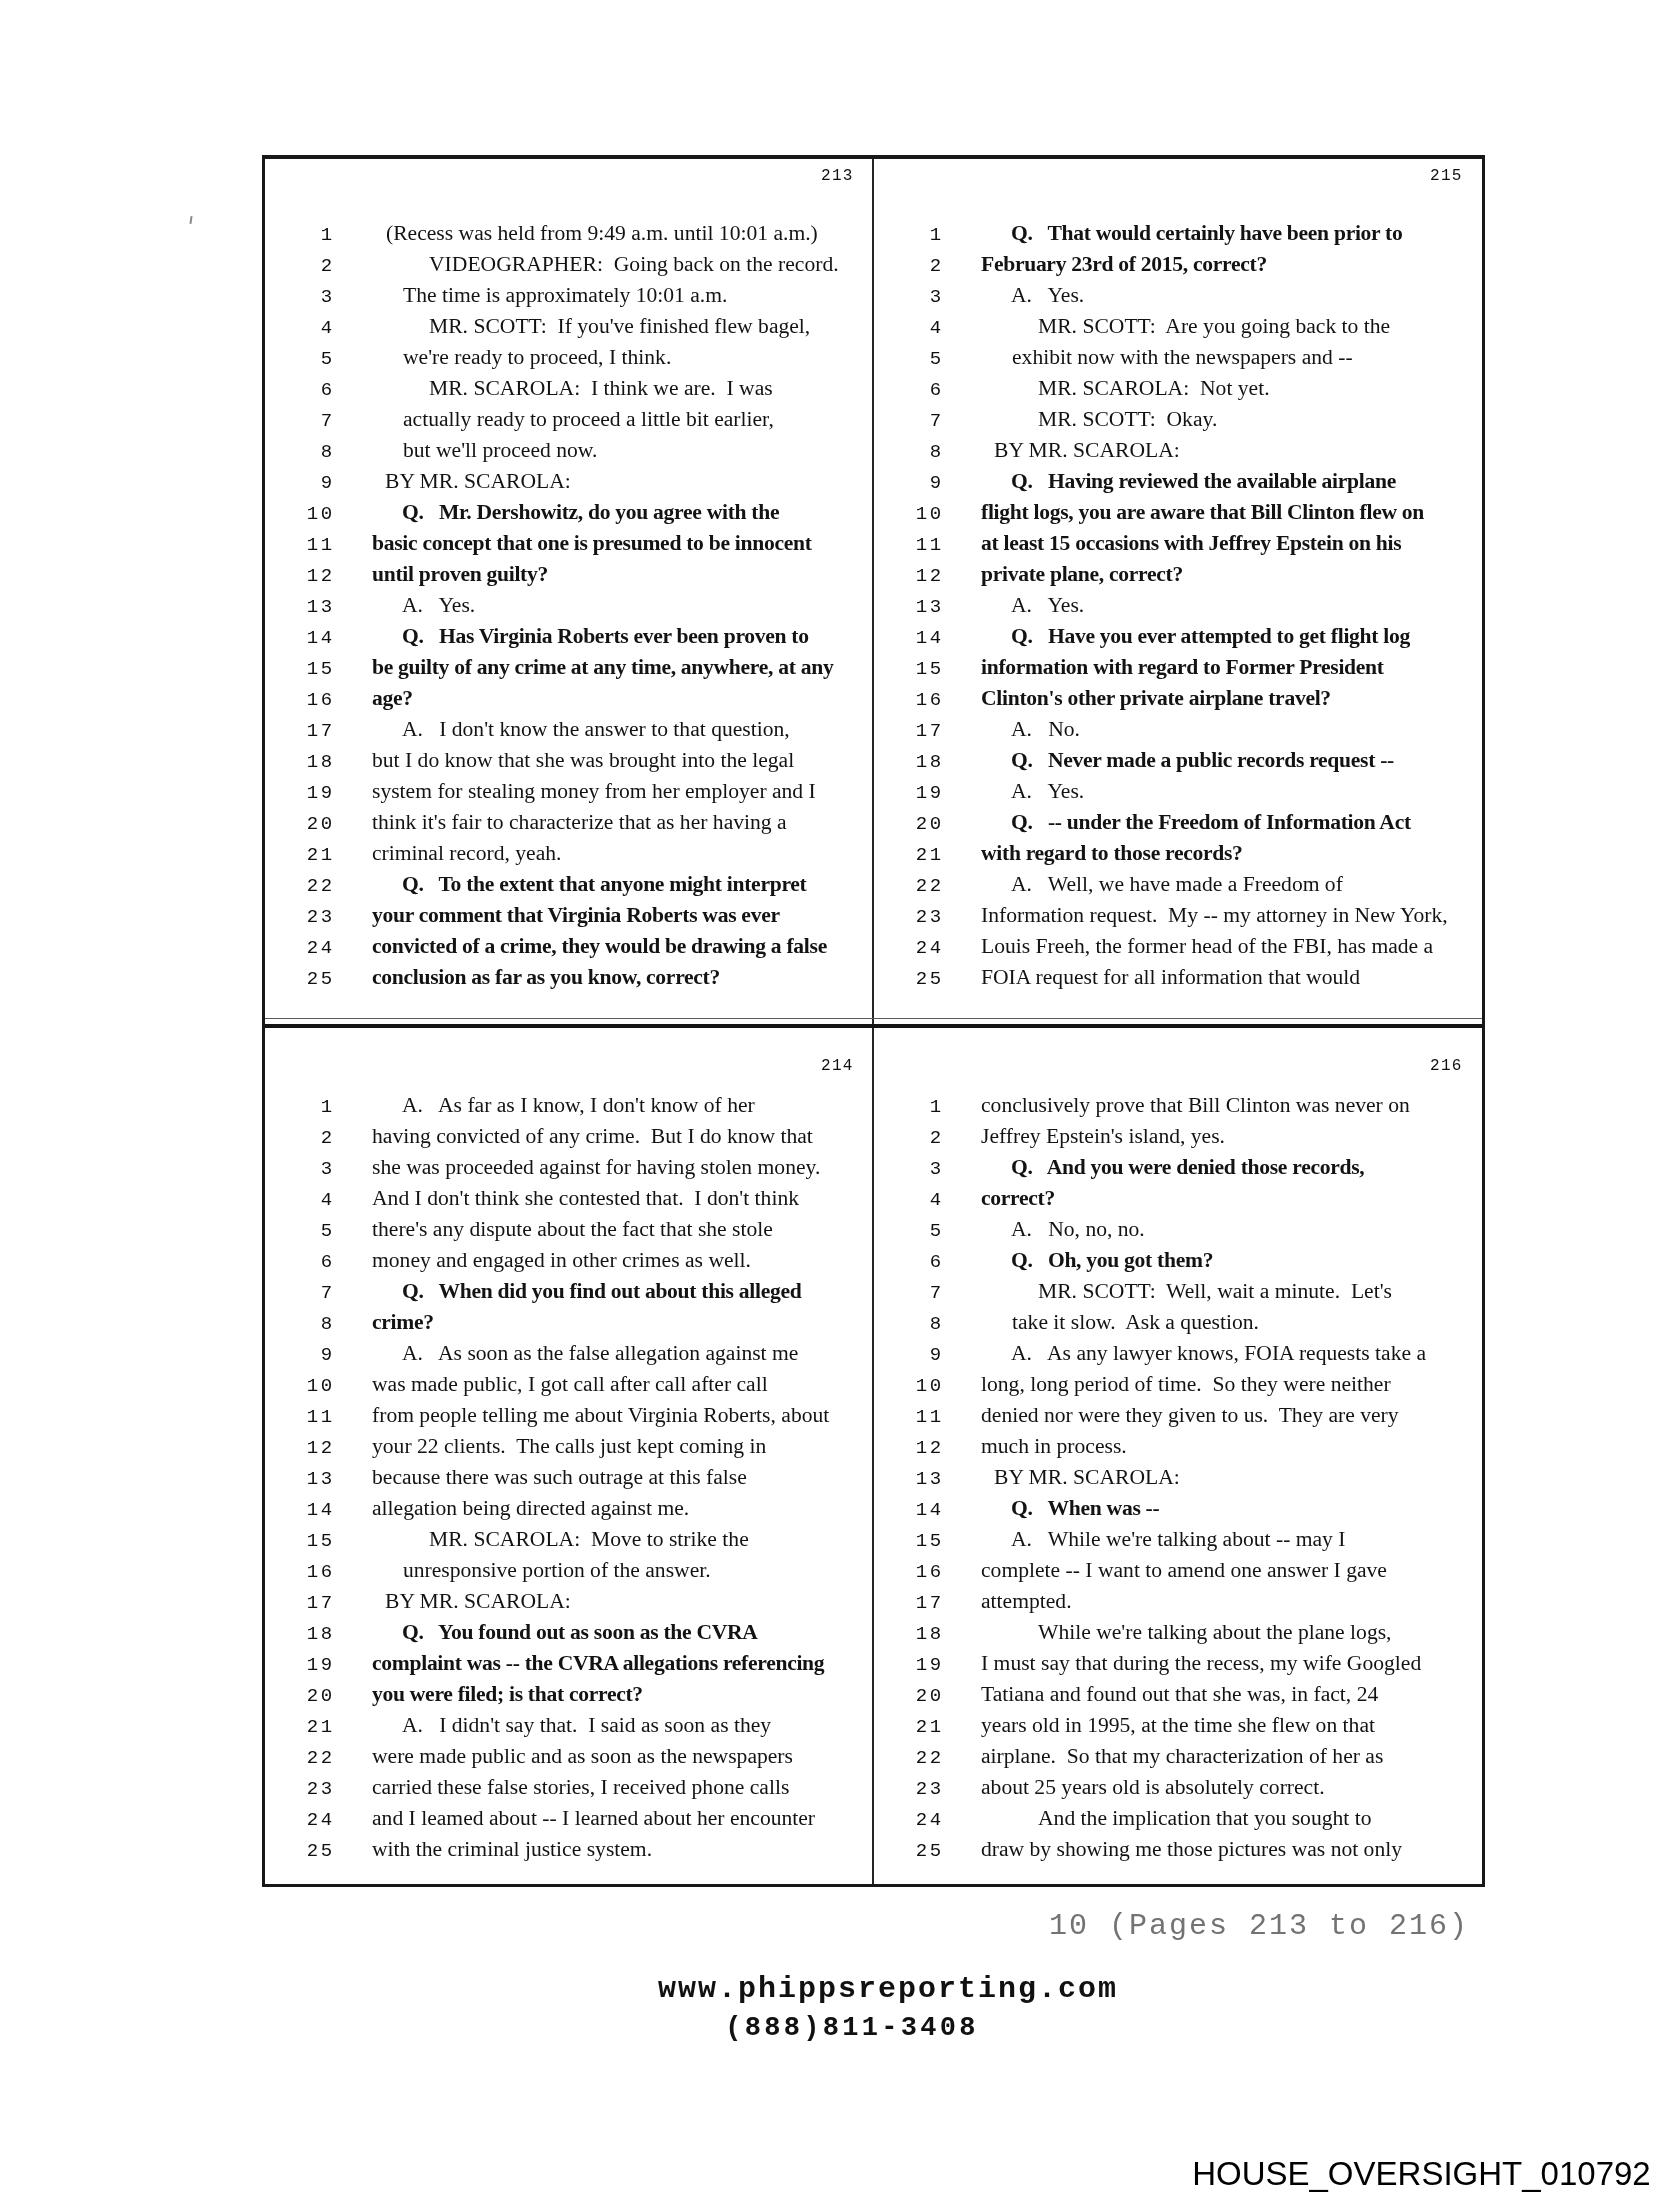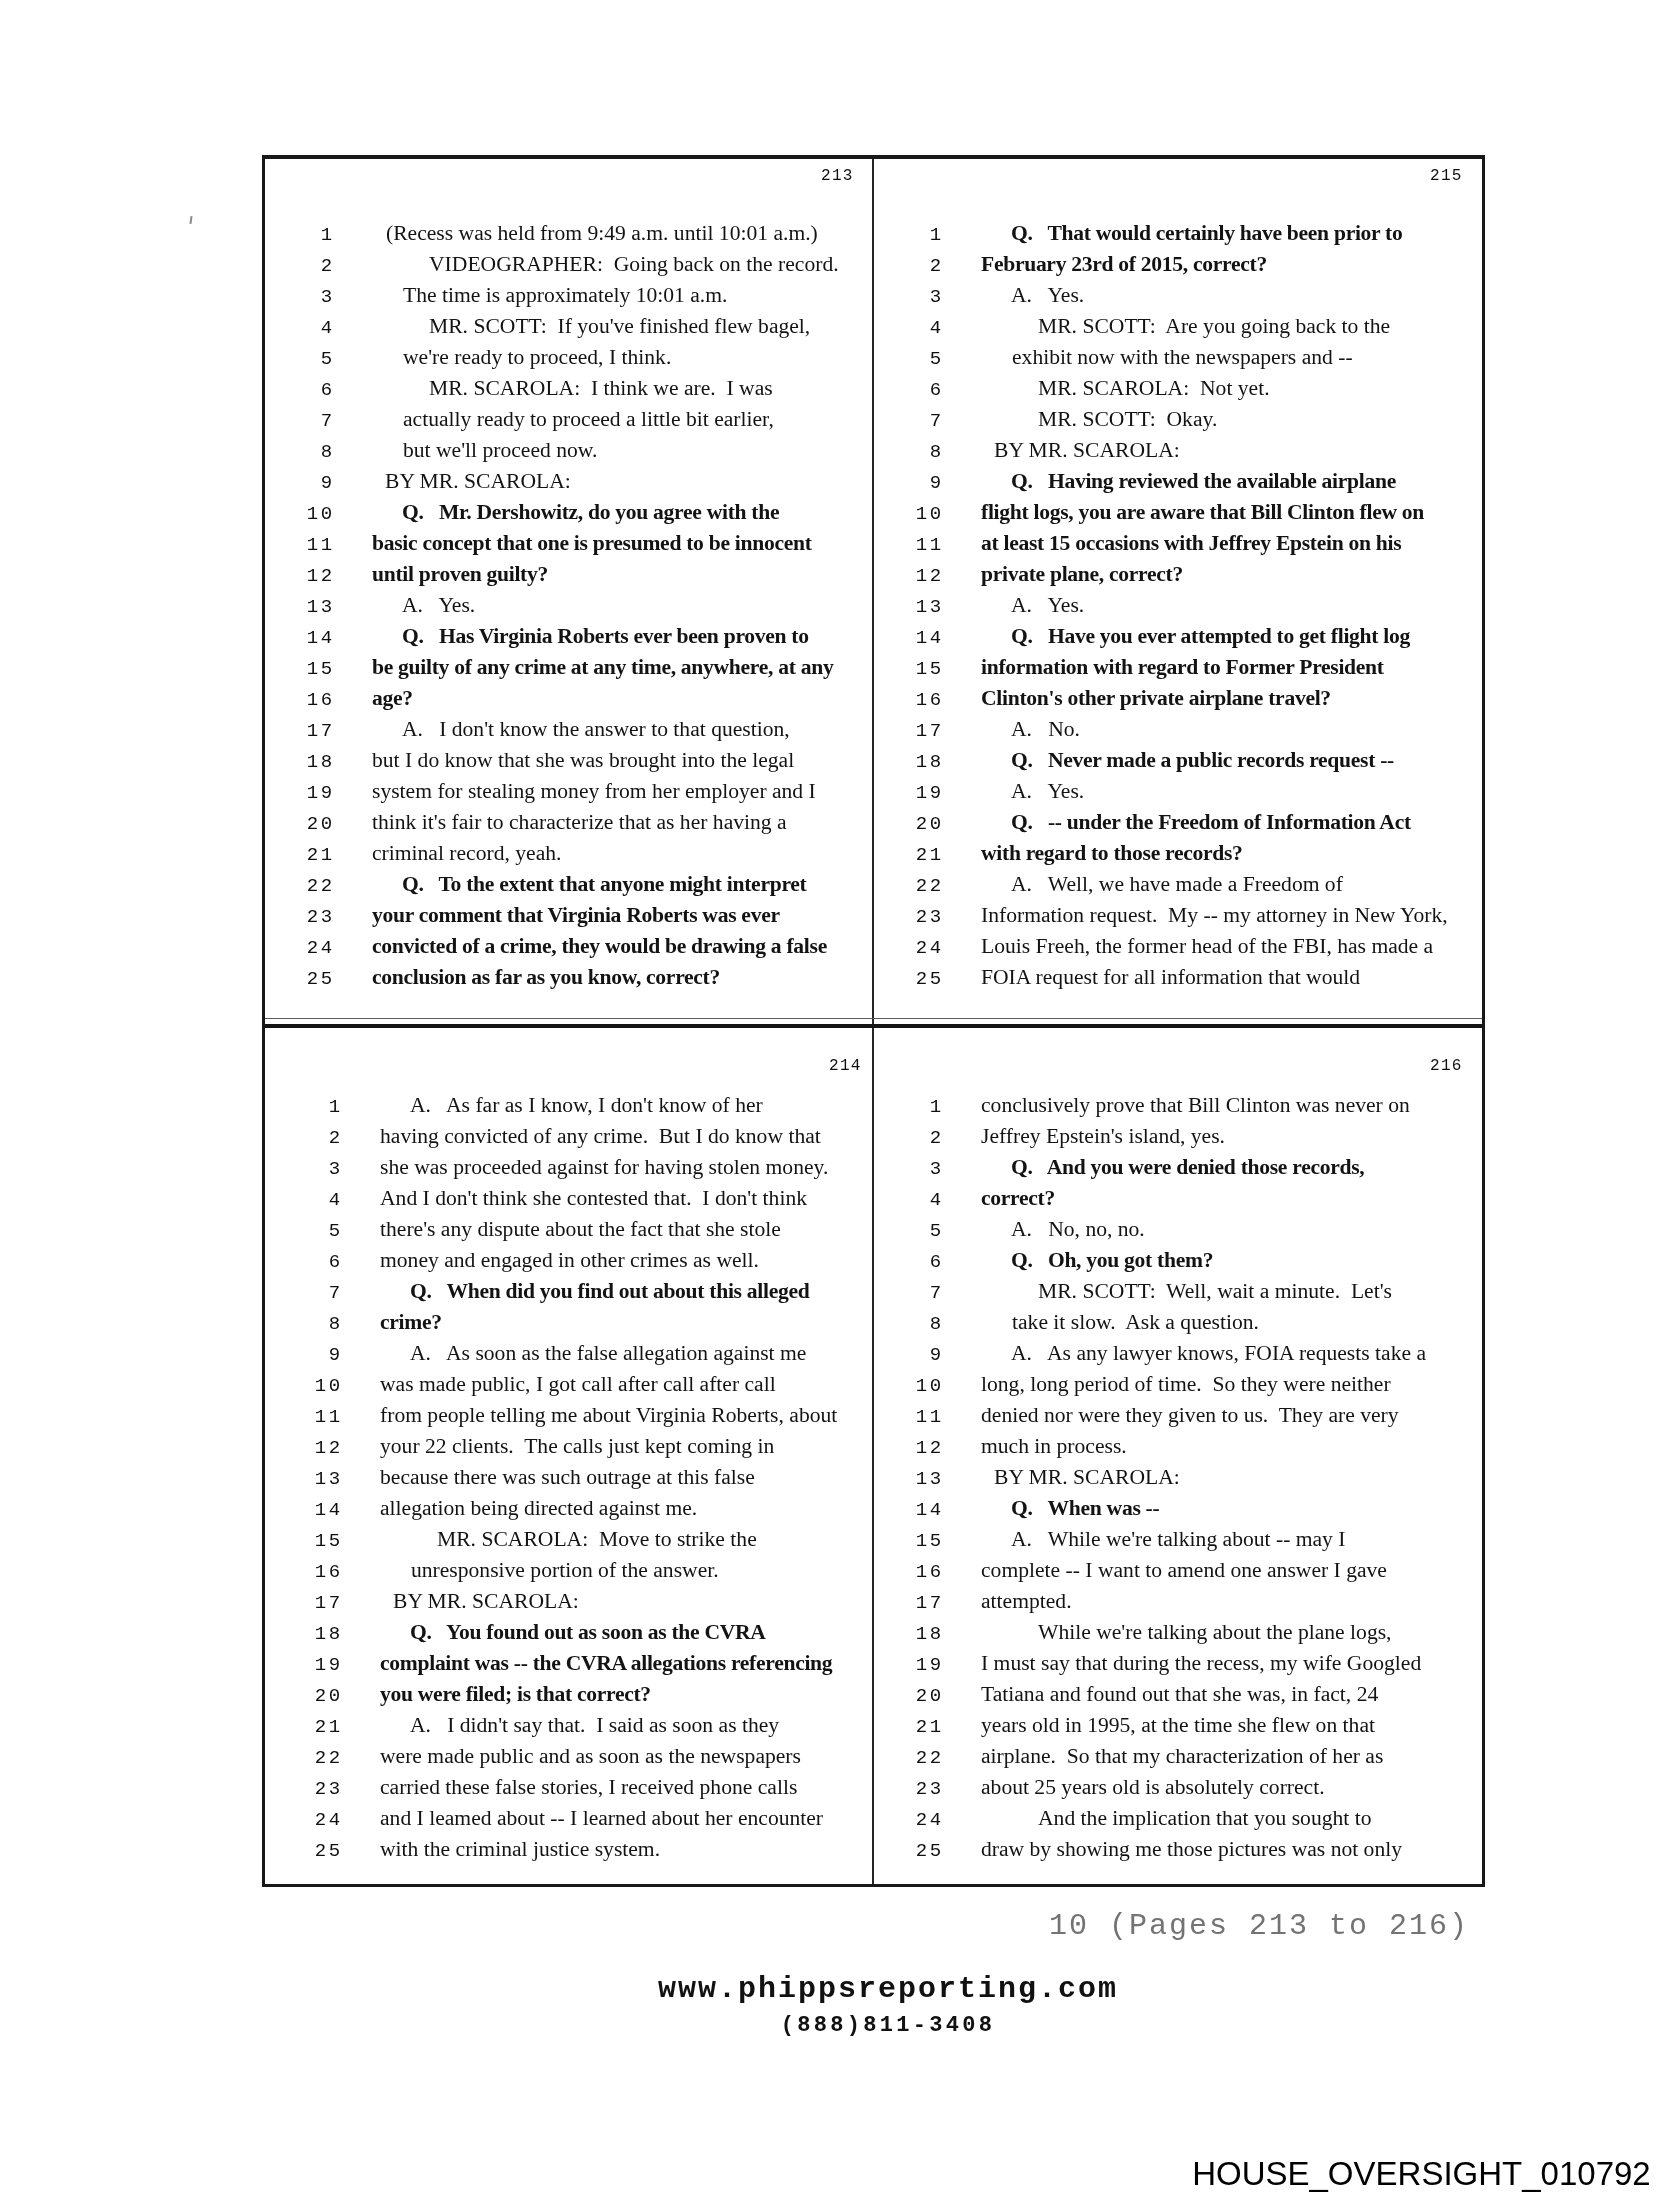--- a/index.html
+++ b/index.html
@@ -9,21 +9,21 @@
   
   .scan-box{position:absolute;left:262px;top:155px;width:1223px;height:1732px;
             border:3.3px solid #181818;border-top-width:4.6px;box-sizing:border-box;background:#fff;}
   .vdiv{position:absolute;left:607px;top:0;bottom:0;width:2px;background:#252525;}
   .hdiv-a{position:absolute;left:0;right:0;top:859px;height:1.3px;background:#5a5a5a;}
   .hdiv-b{position:absolute;left:0;right:0;top:865px;height:3.9px;background:#141414;}
 
   .quad{position:absolute;}
   .q-tl{left:0;top:0;width:607px;height:859px;}
   .q-tr{left:609px;top:0;width:607px;height:859px;}
-  .q-bl{left:8px;top:869px;width:607px;height:792px;}
+  .q-bl{left:0;top:869px;width:607px;height:792px;}
   .q-br{left:609px;top:869px;width:607px;height:856px;}
 
   .pgnum{position:absolute;top:7.9px;right:18.3px;
          font-family:"Liberation Mono",monospace;font-size:16px;letter-spacing:1.3px;color:#101010;}
   .q-bottom .pgnum{top:29px;}
 
   .lines{position:absolute;left:0;top:60px;right:0;}
   .q-bottom .lines{top:63px;}
   .line{position:relative;height:31px;}
   .num{position:absolute;left:15.7px;width:54px;top:4.6px;text-align:right;
@@ -35,22 +35,22 @@
   .i-spk  .txt{left:164px;}
   .i-spkc .txt{left:138px;}
   .i-para .txt{left:164px;}
   .b .txt{font-weight:bold;letter-spacing:-0.3px;}
 
   
   .footer-pages{position:absolute;top:1909px;right:200px;
       font-family:"Liberation Mono",monospace;font-size:30px;letter-spacing:2px;color:#737373;}
   .footer-site{position:absolute;top:1972px;left:888px;transform:translateX(-50%);
       font-family:"Liberation Mono",monospace;font-weight:bold;font-size:30px;letter-spacing:2px;color:#111;}
-  .footer-phone{position:absolute;top:2013px;left:888px;transform:translateX(-50%);
-      font-family:"Liberation Mono",monospace;font-weight:bold;font-size:22px;letter-spacing:3.3px;color:#111;}
+  .footer-phone{position:absolute;top:2013px;left:852px;transform:translateX(-50%);
+      font-family:"Liberation Mono",monospace;font-weight:bold;font-size:27px;letter-spacing:3.3px;color:#111;}
 
   
   .bates{position:absolute;top:2155px;right:18.3px;
       font-family:"Liberation Sans",sans-serif;font-size:33px;color:#000;margin-left:48px;}
 
   
   .artifact{position:absolute;left:190px;top:216px;width:2px;height:7.9px;background:#8a8a8a;transform:rotate(8deg);}
 </style>
 </head>
 <body>

